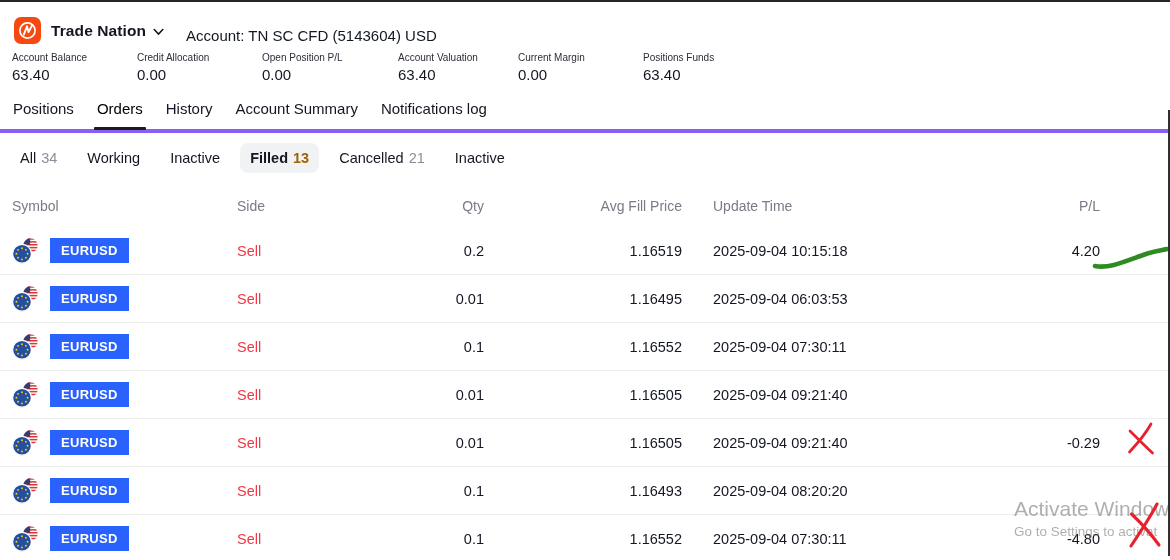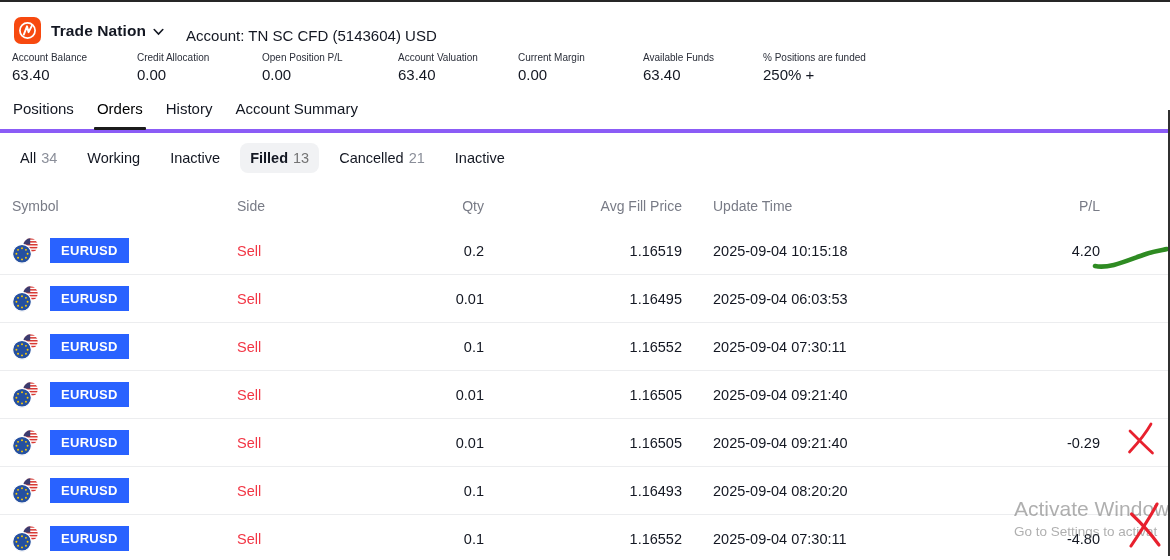--- a/index.html
+++ b/index.html
@@ -33,21 +33,21 @@
   
   .tabs{display:flex;gap:21px;margin-top:15px;padding:0 12px;border-bottom:4px solid #8b5cf6}
   .tab{position:relative;font-size:15px;padding:2px 1px 12px;cursor:pointer;white-space:nowrap}
   .tab.active .tab-label{color:#000}
   .tab.active::after{content:"";position:absolute;left:-2px;right:-2px;bottom:-1px;height:3.5px;background:#1B1B1B;border-radius:1px}
   
   .filters{display:flex;align-items:flex-start;gap:10px;padding:10px 0 8px 10px}
   .filter{padding:7px 10px;border-radius:8px;font-size:14.5px;cursor:pointer;white-space:nowrap}
   .filter .f-count{color:#8A8E99;margin-left:5px}
   .filter.active{background:#F1F2F4;font-weight:700}
-  .filter.active .f-count{font-weight:400;color:#737373}
+  .filter.active .f-count{font-weight:700;color:#a16207}
   
   .grid{display:grid;grid-template-columns:225px 106px 141px 198px 300px 118px;padding-left:12px;align-items:center}
   .thead{color:var(--muted);font-size:14px;padding-top:17px;padding-bottom:13px}
   .c-qty,.c-avg,.c-pl{text-align:right}
   .c-time{padding-left:31px;white-space:nowrap}
   .row{height:48px;border-bottom:1px solid var(--divider);cursor:pointer}
   .c-symbol{display:flex;align-items:center;gap:11px}
   .flag{width:27px;height:27px;flex:0 0 auto}
   .pill{background:var(--accent);color:#fff;font-weight:700;font-size:13px;
         padding:5px 11px;border-radius:0;letter-spacing:.3px;cursor:pointer}
@@ -130,41 +130,40 @@
   </div>
     <div class="stat">
     <div class="stat-label">Account Valuation</div>
     <div class="stat-value">63.40</div>
   </div>
     <div class="stat">
     <div class="stat-label">Current Margin</div>
     <div class="stat-value">0.00</div>
   </div>
     <div class="stat">
-    <div class="stat-label">Available Funds</div>
+    <div class="stat-label">Positions Funds</div>
     <div class="stat-value">63.40</div>
-  </div>
-    <div class="stat">
-    <div class="stat-label">% Positions are funded</div>
-    <div class="stat-value">250% +</div>
   </div>
   </section>
 
 <nav class="tabs" id="tabs">
     <div class="tab">
     <span class="tab-label">Positions</span>
   </div>
     <div class="tab active">
     <span class="tab-label">Orders</span>
   </div>
     <div class="tab">
     <span class="tab-label">History</span>
   </div>
     <div class="tab">
     <span class="tab-label">Account Summary</span>
+  </div>
+    <div class="tab">
+    <span class="tab-label">Notifications log</span>
   </div>
   </nav>
 
 <nav class="filters" id="filters">
     <div class="filter">
     <span class="f-label">All</span><span class="f-count">34</span>
   </div>
     <div class="filter">
     <span class="f-label">Working</span>
   </div>

